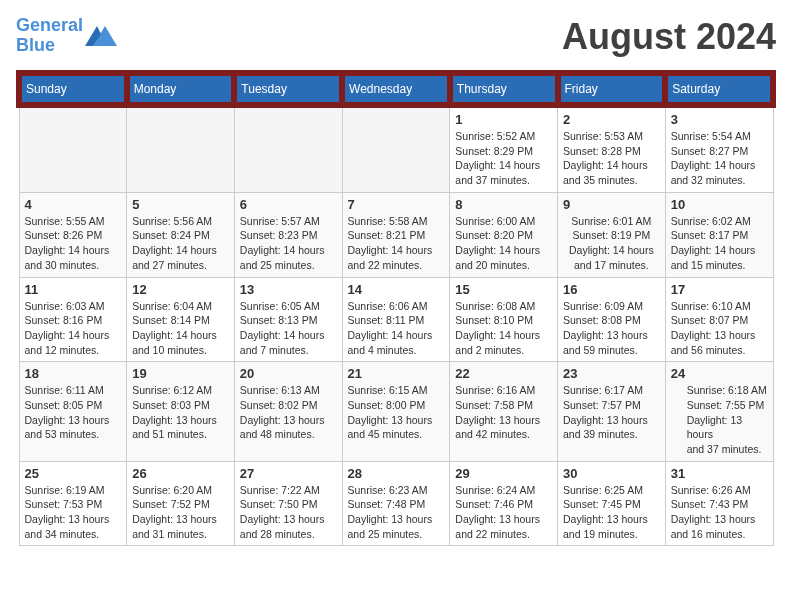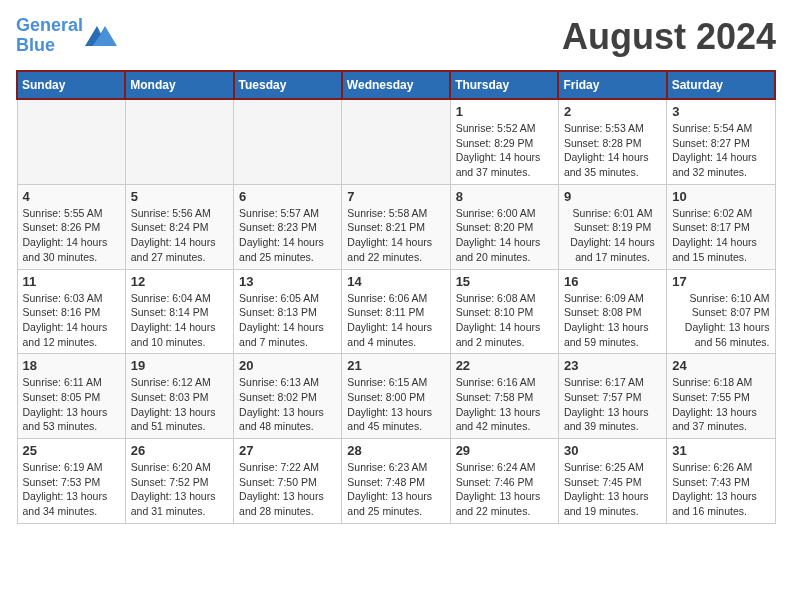--- a/index.html
+++ b/index.html
@@ -50,22 +50,22 @@
       width: 100%;
       border-collapse: collapse;
       font-size: 11px;
     }
     th {
       background-color: #2a6db5;
       color: #fff;
       padding: 6px 4px;
       text-align: left;
       font-size: 12px;
-      font-weight: bold;
-      border: 2px solid #7f1d1d;
+      font-weight: normal;
+      border: 6px solid #7f1d1d;
     }
     td {
       border: 1px solid #ccc;
       vertical-align: top;
       padding: 4px 5px;
       width: 108px;
       min-height: 80px;
       background: #fff;
     }
     td.empty {
@@ -237,21 +237,21 @@
         </td>
         <td>
           <span class="day-num">16</span>
           <div class="day-info" style="white-space: pre-line;">Sunrise: 6:09 AM
 Sunset: 8:08 PM
 Daylight: 13 hours
 and 59 minutes.</div>
         </td>
         <td>
           <span class="day-num">17</span>
-          <div class="day-info" style="white-space: pre-line; text-align: right;">Sunrise: 6:10 AM
+          <div class="day-info" style="white-space: pre-line;">Sunrise: 6:10 AM
 Sunset: 8:07 PM
 Daylight: 13 hours
 and 56 minutes.</div>
         </td>
       </tr>
       <tr>
         <td>
           <span class="day-num">18</span>
           <div class="day-info" style="white-space: pre-line;">Sunrise: 6:11 AM
 Sunset: 8:05 PM
@@ -288,21 +288,21 @@
         </td>
         <td>
           <span class="day-num">23</span>
           <div class="day-info" style="white-space: pre-line;">Sunrise: 6:17 AM
 Sunset: 7:57 PM
 Daylight: 13 hours
 and 39 minutes.</div>
         </td>
         <td>
           <span class="day-num">24</span>
-          <div class="day-info" style="white-space: pre-line;">Sunrise: 6:18 AM
+          <div class="day-info" style="white-space: pre-line; margin-left: 16px;">Sunrise: 6:18 AM
 Sunset: 7:55 PM
 Daylight: 13 hours
 and 37 minutes.</div>
         </td>
       </tr>
       <tr>
         <td>
           <span class="day-num">25</span>
           <div class="day-info" style="white-space: pre-line;">Sunrise: 6:19 AM
 Sunset: 7:53 PM

